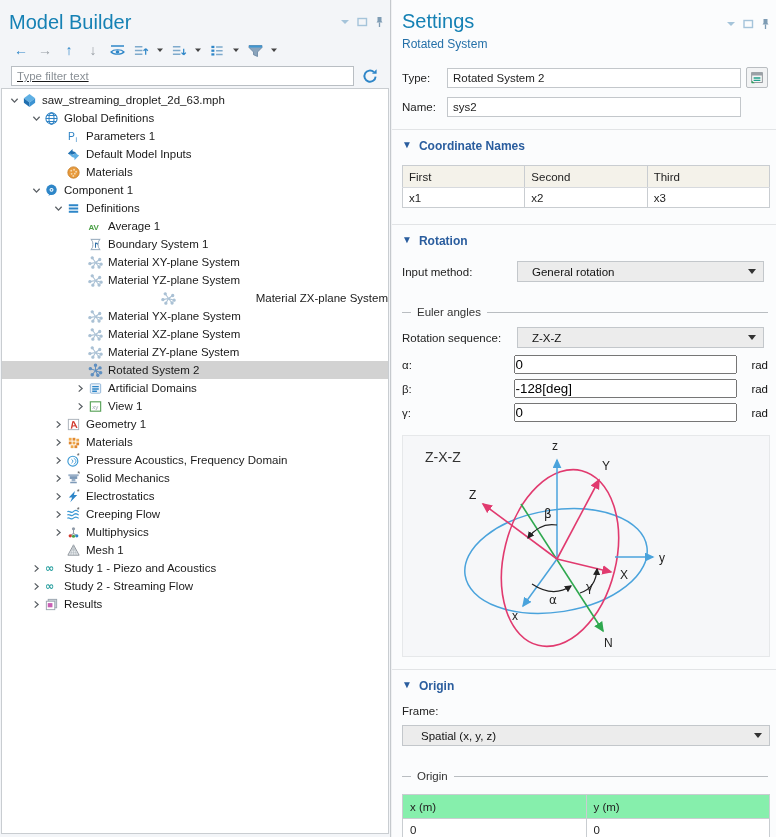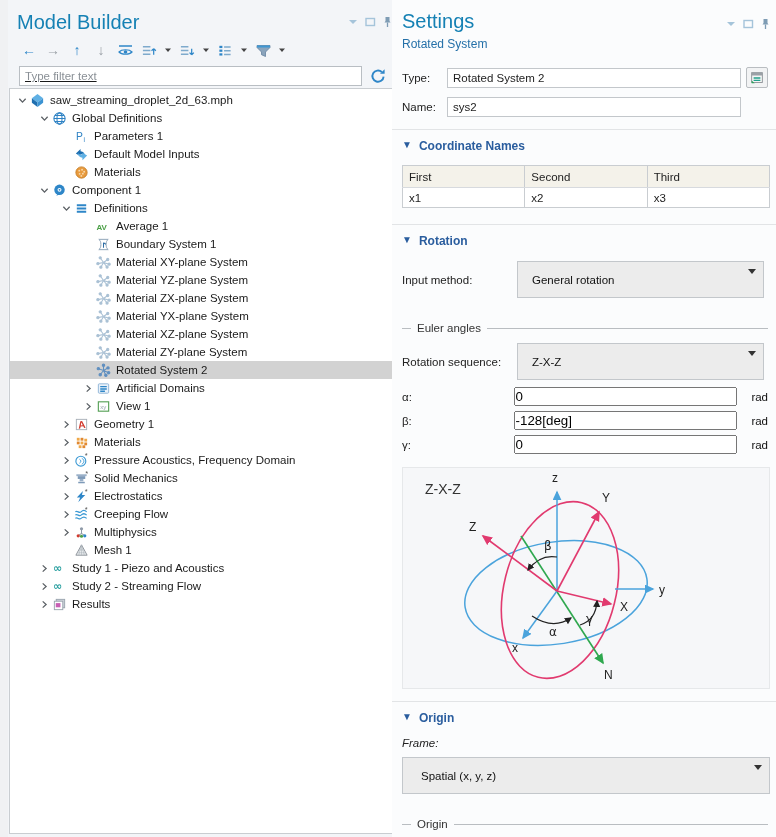--- a/index.html
+++ b/index.html
@@ -6,21 +6,21 @@
   html,body { width:776px; height:837px; }
   body {
     font-family: "Liberation Sans", sans-serif;
     background:#f0f1f3;
     color:#1a1a1a;
     overflow:hidden;
     position:relative;
     font-size:12px;
   }
   .panel { position:absolute; top:0; bottom:0; }
-  #left-panel  { left:8px; width:391px; background:#f3f5f8; border-right:1px solid #c5c9cd; }
+  #left-panel  { left:0; width:391px; background:#f3f5f8; border-right:1px solid #c5c9cd; }
   #right-panel { left:392px; width:384px; background:#fbfcfd; }
 
   
   .panel-title { font-size:20px; color:#1581b4; font-weight:400; }
   .win-icons { position:absolute; right:6px; top:16px; display:flex; gap:7px; align-items:center; }
   .win-icons svg { display:block; }
 
   
   #left-panel .hdr { position:relative; padding:11px 8px 0 9px; }
   .mb-toolbar { display:flex; align-items:center; gap:4px; padding:6px 0 0 2px; height:26px; }
@@ -74,39 +74,39 @@
     font-weight:400; text-align:left; font-size:11.5px; padding:3px 6px; height:22px; color:#222;
   }
   table.ctable td {
     background:#fff; border:1px solid #c9cdd1; border-top:none;
     font-size:11.5px; padding:2px 6px; height:20px; color:#222;
   }
 
   .ctl-row { display:flex; align-items:center; margin-top:9px; }
   .ctl-row .clabel { width:115px; font-size:11.5px; color:#222; }
   .dropdown {
-    position:relative; height:37px; background:#ececec; border:1px solid #c3c7cb;
+    position:relative; height:21px; background:#ececec; border:1px solid #c3c7cb;
     display:flex; align-items:center; font-size:11.5px; color:#111; padding-left:14px; cursor:pointer;
   }
   .dropdown .dd-caret { position:absolute; right:7px; top:7px; width:0; height:0;
     border-left:4px solid transparent; border-right:4px solid transparent; border-top:5px solid #333; }
   .dd-w { width:247px; }
   .unit { width:26px; text-align:right; font-size:11.5px; color:#111; }
   .angle-input { width:230px; }
   .spacer6 { width:6px; }
 
   .group-sep { display:flex; align-items:center; margin-top:24px; color:#333; font-size:11.5px; }
   .group-sep .l1 { width:9px; height:1px; background:#b9bdc1; margin-right:6px; }
   .group-sep .l2 { flex:1; height:1px; background:#b9bdc1; margin-left:6px; }
 
   .diagram-box {
     width:368px; height:222px; margin-top:13px; background:#f6f7f9; border:1px solid #e6e8ea;
   }
 
-  .frame-label { margin-top:12px; font-size:11.5px; color:#222;font-style:italic; }
+  .frame-label { margin-top:12px; font-size:11.5px; color:#222; }
   .dd-full { width:368px; margin-top:8px; padding-left:18px; }
 
   table.otable { border-collapse:collapse; width:368px; margin-top:12px; table-layout:fixed; }
   table.otable th { background:#86efac; border:1px solid #c9cdd1; font-weight:400; text-align:left;
     font-size:11.5px; padding:4px 7px; height:24px; color:#222; }
   table.otable td { background:#fff; border:1px solid #c9cdd1; border-top:none; font-size:11.5px;
     padding:3px 7px; height:22px; color:#222; }
 </style>
 </head>
 <body>
@@ -364,21 +364,21 @@
               <circle cx="12.5" cy="4.8" r="1.2"></circle>
               <circle cx="2" cy="9.2" r="1.2"></circle>
               <circle cx="14" cy="9.8" r="1.2"></circle>
               <circle cx="5.2" cy="13" r="1.2"></circle>
               <circle cx="11.8" cy="12.8" r="1.2"></circle>
             </g>
           </svg>
         </span>
         <span class="tree-lbl">Material YZ-plane System</span>
       </div>
-      <div class="tree-row" style="padding-left: 72px;">
+      <div class="tree-row" style="padding-left: 72px; justify-content: space-between;">
         <span class="tree-chev"></span>
         <span class="tree-ico">
           <svg viewBox="0 0 16 16">
             <g stroke="#a9c0d4" stroke-width="1.1" fill="#a9c0d4">
               <path d="M8 8 4.5 3M8 8l4.5-3.2M8 8 2 9.2M8 8l6 1.8M8 8l-2.8 5M8 8l3.8 4.8" fill="none"></path>
               <circle cx="4.5" cy="3" r="1.2"></circle>
               <circle cx="12.5" cy="4.8" r="1.2"></circle>
               <circle cx="2" cy="9.2" r="1.2"></circle>
               <circle cx="14" cy="9.8" r="1.2"></circle>
               <circle cx="5.2" cy="13" r="1.2"></circle>

